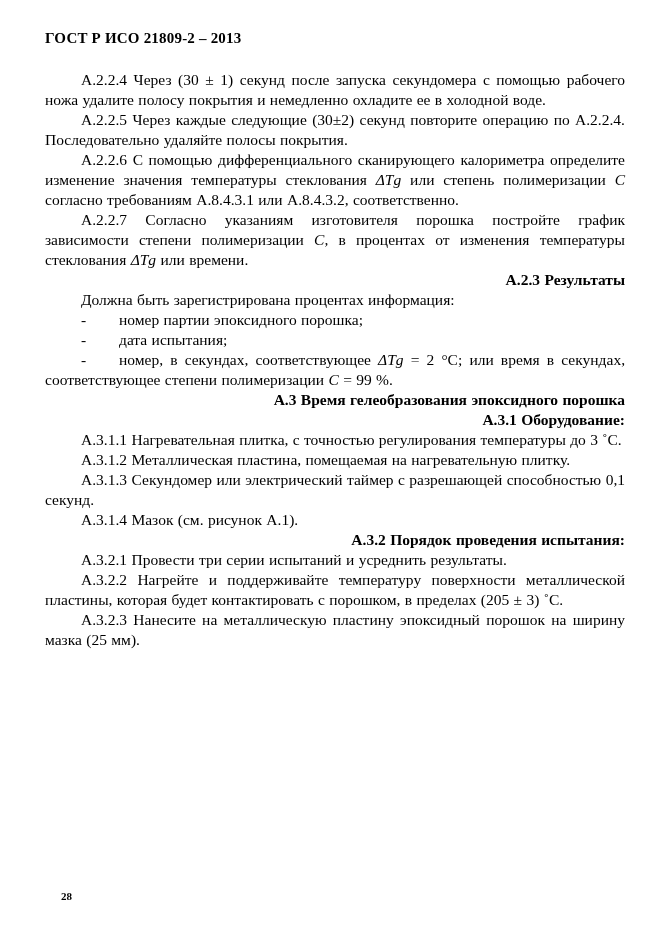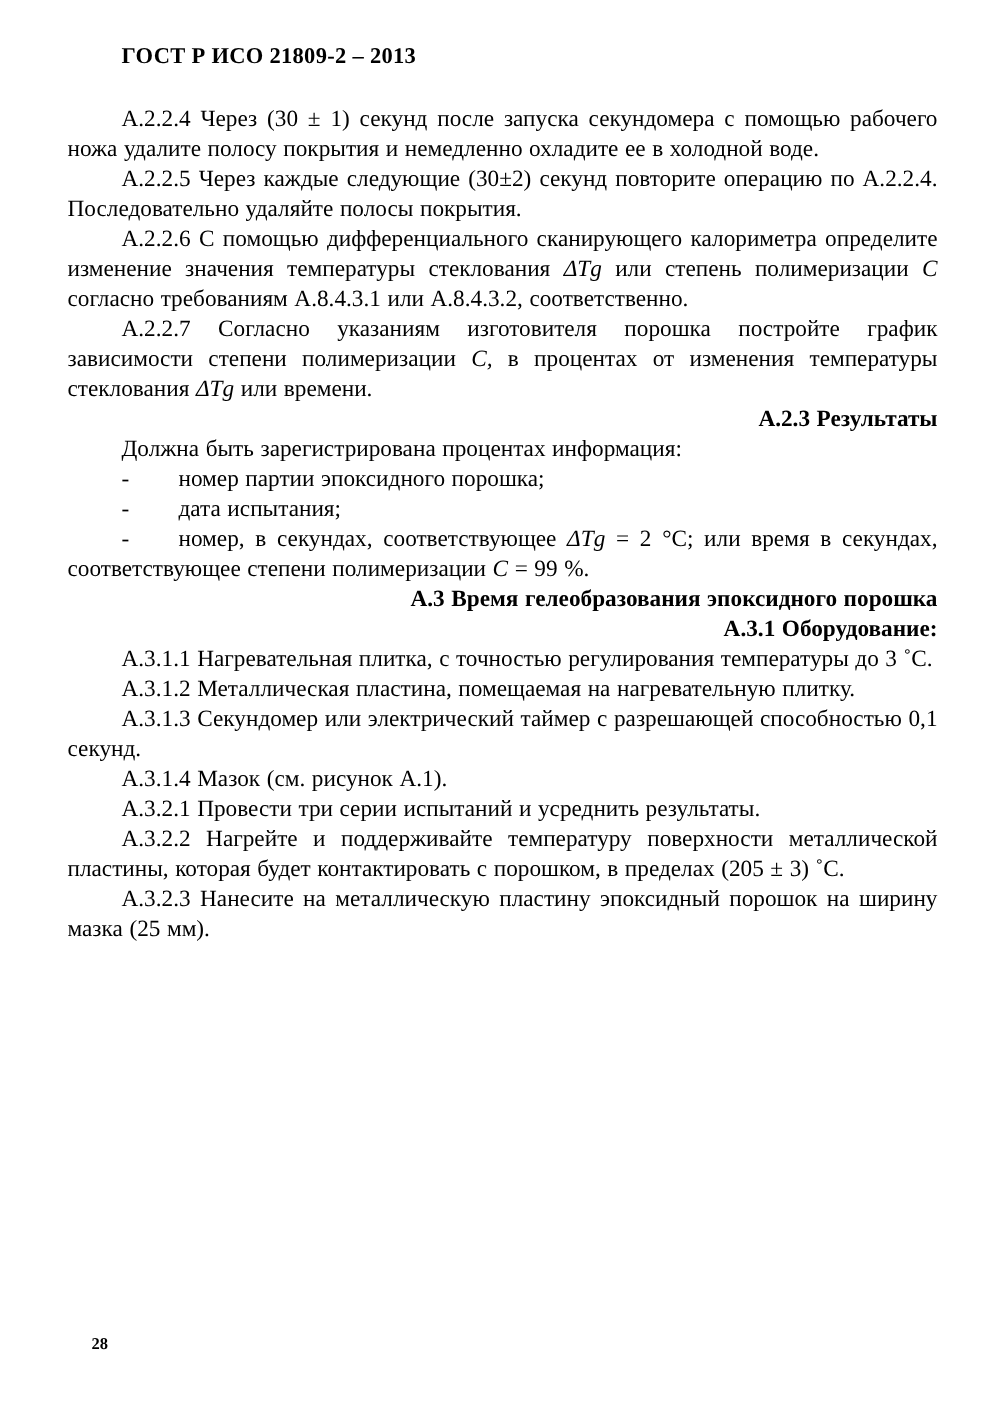--- a/index.html
+++ b/index.html
@@ -16,21 +16,20 @@
       background: #ffffff;
       overflow: hidden;
     }
     .doc-header {
       position: absolute;
       left: 45px;
       top: 30px;
       font-size: 15px;
       font-weight: bold;
       letter-spacing: 0.2px;
-      margin-left: 36px;
     }
     .content {
       position: absolute;
       left: 45px;
       top: 70px;
       width: 580px;
     }
     .para {
       margin: 0;
       font-size: 15.5px;
@@ -74,19 +73,20 @@
       <p class="para body"><span>Должна быть зарегистрирована процентах информация:</span></p>
       <p class="para list"><span class="marker">-</span><span>номер партии эпоксидного порошка;</span></p>
       <p class="para list"><span class="marker">-</span><span>дата испытания;</span></p>
       <p class="para list"><span class="marker">-</span><span>номер, в секундах, соответствующее </span><span class="it">ΔTg</span><span> = 2 °С; или время в секундах, соответствующее степени полимеризации </span><span class="it">С</span><span> = 99 %.</span></p>
       <p class="para heading"><span>А.3 Время гелеобразования эпоксидного порошка</span></p>
       <p class="para heading"><span>А.3.1 Оборудование:</span></p>
       <p class="para body"><span>А.3.1.1 Нагревательная плитка, с точностью регулирования температуры до 3 ˚С.</span></p>
       <p class="para body"><span>А.3.1.2 Металлическая пластина, помещаемая на нагревательную плитку.</span></p>
       <p class="para body"><span>А.3.1.3 Секундомер или электрический таймер с разрешающей способностью 0,1 секунд.</span></p>
       <p class="para body"><span>А.3.1.4 Мазок (см. рисунок А.1).</span></p>
+      <p class="para heading"><span>А.3.2 Порядок проведения испытания:</span></p>
       <p class="para body"><span>А.3.2.1 Провести три серии испытаний и усреднить результаты.</span></p>
       <p class="para body"><span>А.3.2.2 Нагрейте и поддерживайте температуру поверхности металлической пластины, которая будет контактировать с порошком, в пределах (205 ± 3) ˚С.</span></p>
       <p class="para body"><span>А.3.2.3 Нанесите на металлическую пластину эпоксидный порошок на ширину мазка (25 мм).</span></p>
     </div>
 
   <div class="page-number">28</div>
 </div>
 
 </body></html>

